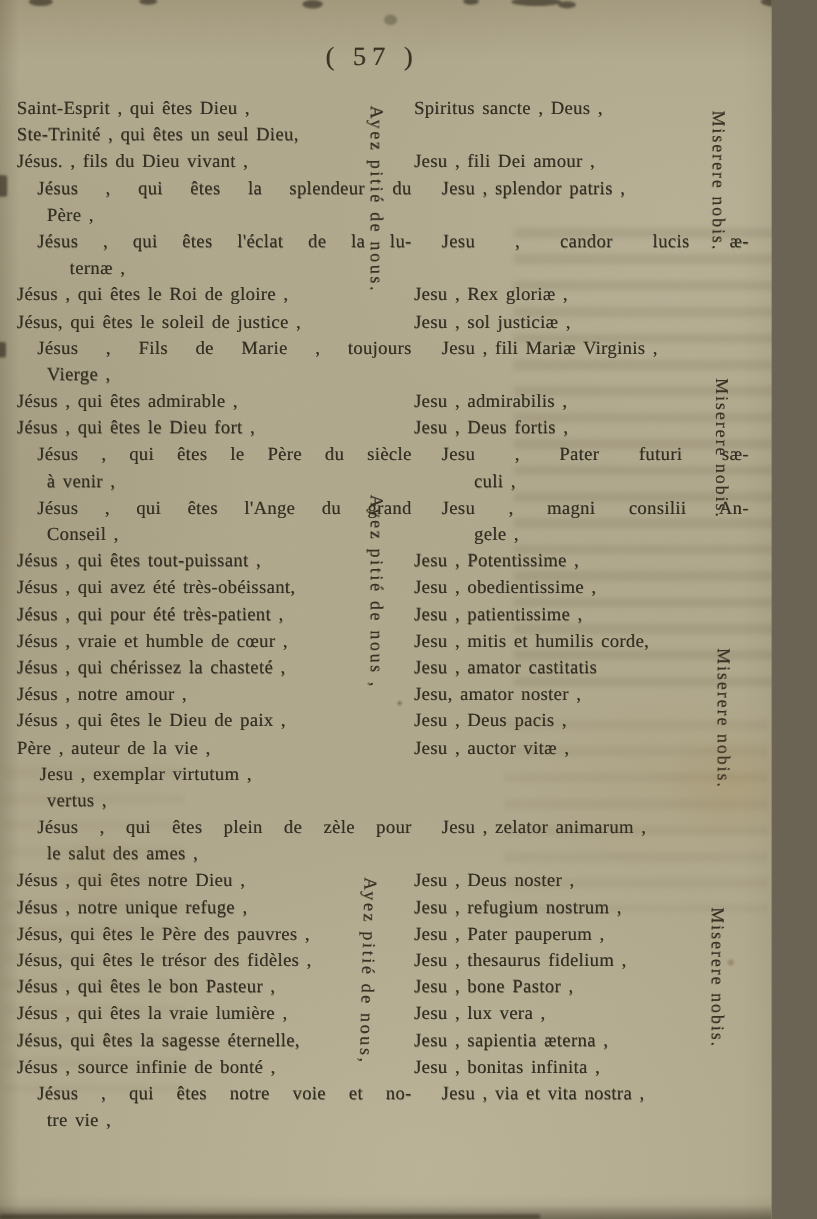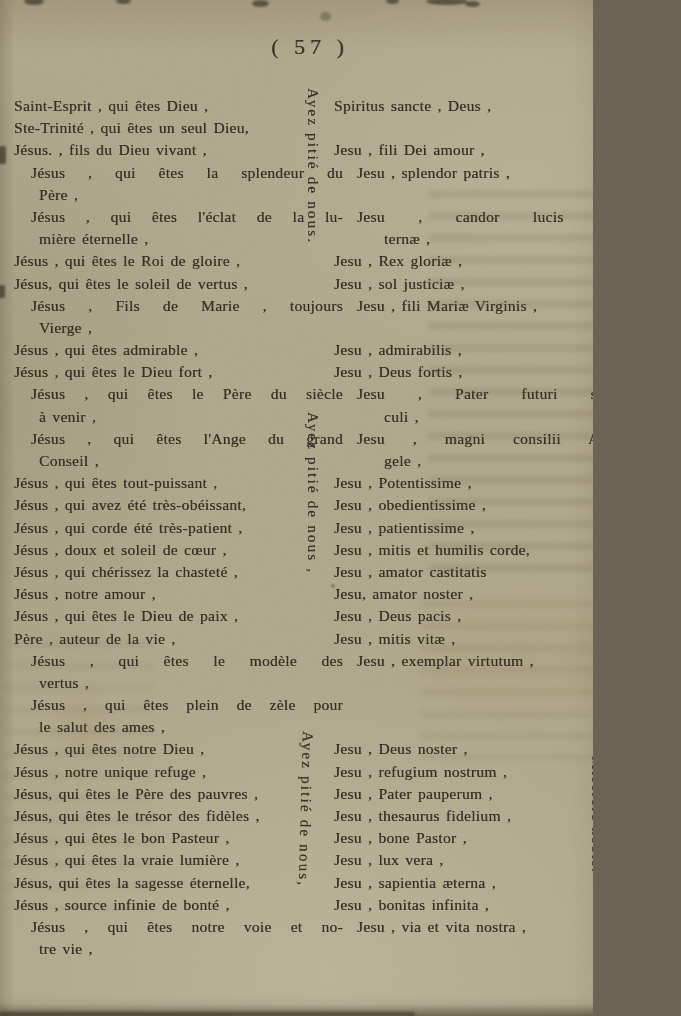--- a/index.html
+++ b/index.html
@@ -1,42 +1,42 @@
 <!DOCTYPE html>
 <html><head>
 <meta charset="utf-8">
 <style>
   html,body{margin:0;padding:0;background:#6b6455;}
   #page{
-    position:relative;width:593px;height:1016px;overflow:hidden;
+    position:relative;width:643px;height:1016px;overflow:hidden;
     background-color:#b2aa8f;
     background-image:
       radial-gradient(ellipse 420px 320px at 88% 18%, rgba(255,250,228,0.10), transparent 70%),
       radial-gradient(ellipse 520px 420px at 55% 96%, rgba(255,250,226,0.14), transparent 72%),
       radial-gradient(ellipse 300px 500px at 0% 40%, rgba(70,60,38,0.10), transparent 70%),
       radial-gradient(ellipse 200px 120px at 88% 64%, rgba(150,120,60,0.10), transparent 70%),
       linear-gradient(90deg, rgba(60,50,30,0.20), transparent 2.5%),
       linear-gradient(270deg, rgba(90,80,55,0.08), transparent 4%),
       linear-gradient(180deg, rgba(110,96,66,0.22), transparent 5%),
       linear-gradient(0deg, rgba(50,42,25,0.18), transparent 2%);
     font-family:"Liberation Serif","DejaVu Serif",serif;
     color:#2e2a1f;
   }
   .grain{position:absolute;left:0;top:0;pointer-events:none;}
   #pageno{
     position:absolute;left:10px;top:34px;width:600px;
     text-align:center;font-size:22px;letter-spacing:5px;
     color:#362f20;text-shadow:0.4px 0.4px 0 rgba(46,40,28,0.55);
   }
-  #rows{position:absolute;left:14px;top:95px;width:610px;}
+  #rows{position:absolute;left:14px;top:80px;width:610px;}
   .row{display:flex;height:22.2px;line-height:22.2px;white-space:nowrap;}
   .cell{font-size:15.5px;letter-spacing:0.3px;word-spacing:2px;
         text-shadow:0.35px 0.35px 0 rgba(46,40,28,0.55);}
   .fr{width:312px;flex:0 0 312px;}
-  .la{margin-left:8px;width:256px;flex:0 0 256px;}
+  .la{margin-left:19px;width:256px;flex:0 0 256px;}
   .indent{padding-left:25px;}
   .just{text-align:justify;text-align-last:justify;}
   .fr.just{padding-right:6px;margin-left:17px;}
   .vnote{
     position:absolute;writing-mode:vertical-rl;text-orientation:mixed;
     font-size:15px;color:#332d20;white-space:nowrap;
     text-shadow:0.35px 0.35px 0 rgba(46,40,28,0.5);
   }
   .ayez{letter-spacing:2.2px;}
   .mis{letter-spacing:1.6px;}
@@ -114,31 +114,30 @@
         <div class="cell fr indent">Père ,</div>
         <div class="cell la"></div>
       </div>
 
       <div class="row">
         <div class="cell fr just">Jésus , qui êtes l'éclat de la lu-</div>
         <div class="cell la just">Jesu , candor lucis æ-</div>
       </div>
 
       <div class="row">
-        <div class="cell fr indent">mière éternelle ,</div>
         <div class="cell la indent">ternæ ,</div>
       </div>
 
       <div class="row">
         <div class="cell fr">Jésus , qui êtes le Roi de gloire ,</div>
         <div class="cell la">Jesu , Rex gloriæ ,</div>
       </div>
 
       <div class="row">
-        <div class="cell fr">Jésus, qui êtes le soleil de vertus ,</div>
+        <div class="cell fr">Jésus, qui êtes le soleil de justice ,</div>
         <div class="cell la">Jesu , sol justiciæ ,</div>
       </div>
 
       <div class="row">
         <div class="cell fr just">Jésus , Fils de Marie , toujours</div>
         <div class="cell la">Jesu , fili Mariæ Virginis ,</div>
       </div>
 
       <div class="row">
         <div class="cell fr indent">Vierge ,</div>
@@ -179,61 +178,61 @@
         <div class="cell fr">Jésus , qui êtes tout-puissant ,</div>
         <div class="cell la">Jesu , Potentissime ,</div>
       </div>
 
       <div class="row">
         <div class="cell fr">Jésus , qui avez été très-obéissant,</div>
         <div class="cell la">Jesu , obedientissime ,</div>
       </div>
 
       <div class="row">
-        <div class="cell fr">Jésus , qui corde été très-patient ,</div>
+        <div class="cell fr">Jésus , qui pour été très-patient ,</div>
         <div class="cell la">Jesu , patientissime ,</div>
       </div>
 
       <div class="row">
-        <div class="cell fr">Jésus , doux et soleil de cœur ,</div>
+        <div class="cell fr">Jésus , vraie et humble de cœur ,</div>
         <div class="cell la">Jesu , mitis et humilis corde,</div>
       </div>
 
       <div class="row">
         <div class="cell fr">Jésus , qui chérissez la chasteté ,</div>
         <div class="cell la">Jesu , amator castitatis</div>
       </div>
 
       <div class="row">
         <div class="cell fr">Jésus , notre amour ,</div>
         <div class="cell la">Jesu, amator noster ,</div>
       </div>
 
       <div class="row">
         <div class="cell fr">Jésus , qui êtes le Dieu de paix ,</div>
         <div class="cell la">Jesu , Deus pacis ,</div>
       </div>
 
       <div class="row">
         <div class="cell fr">Père , auteur de la vie ,</div>
-        <div class="cell la">Jesu , mitis vitæ ,</div>
-      </div>
-
-      <div class="row">
-        <div class="cell fr just">Jésus , qui êtes le modèle des</div>
+        <div class="cell la">Jesu , auctor vitæ ,</div>
+      </div>
+
+      <div class="row">
         <div class="cell la">Jesu , exemplar virtutum ,</div>
       </div>
 
       <div class="row">
         <div class="cell fr indent">vertus ,</div>
         <div class="cell la"></div>
       </div>
 
       <div class="row">
         <div class="cell fr just">Jésus , qui êtes plein de zèle pour</div>
+        <div class="cell la">Jesu , zelator animarum ,</div>
       </div>
 
       <div class="row">
         <div class="cell fr indent">le salut des ames ,</div>
         <div class="cell la"></div>
       </div>
 
       <div class="row">
         <div class="cell fr">Jésus , qui êtes notre Dieu ,</div>
         <div class="cell la">Jesu , Deus noster ,</div>

